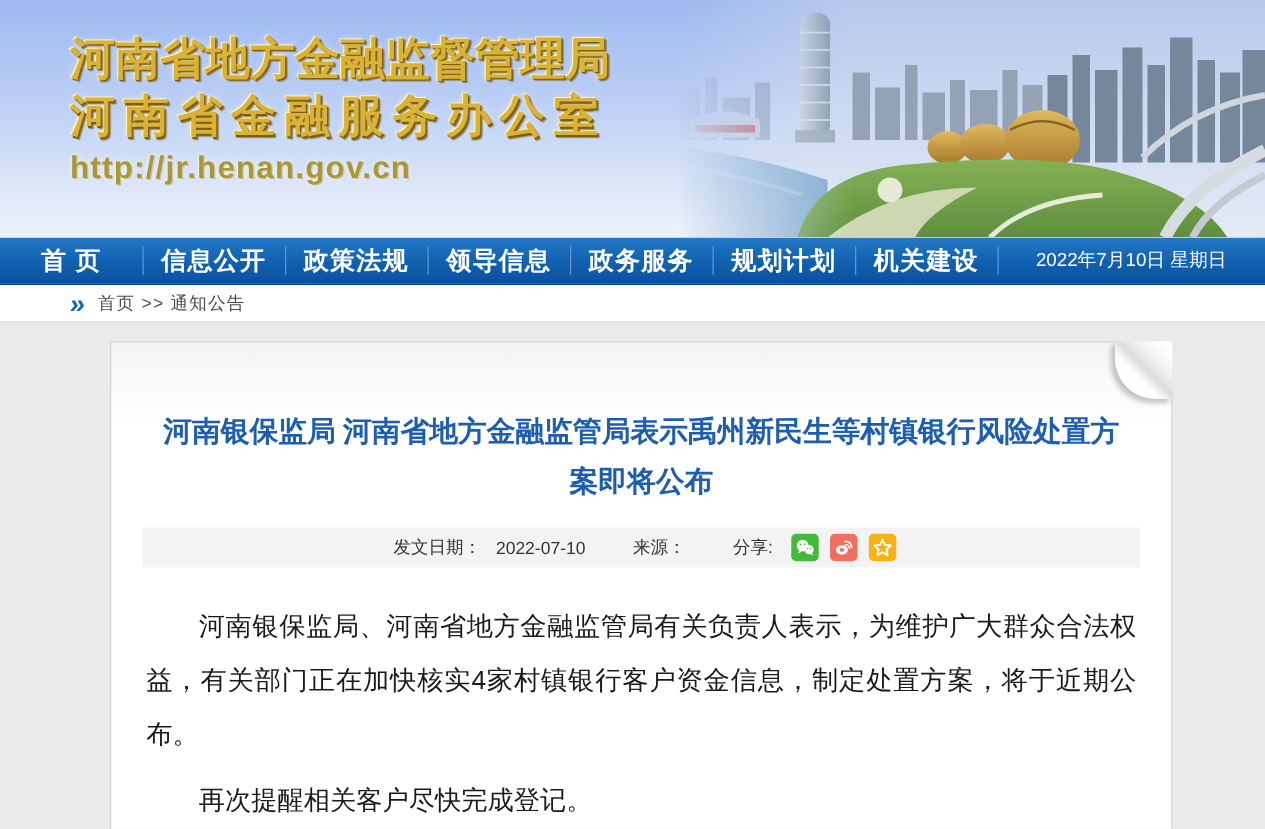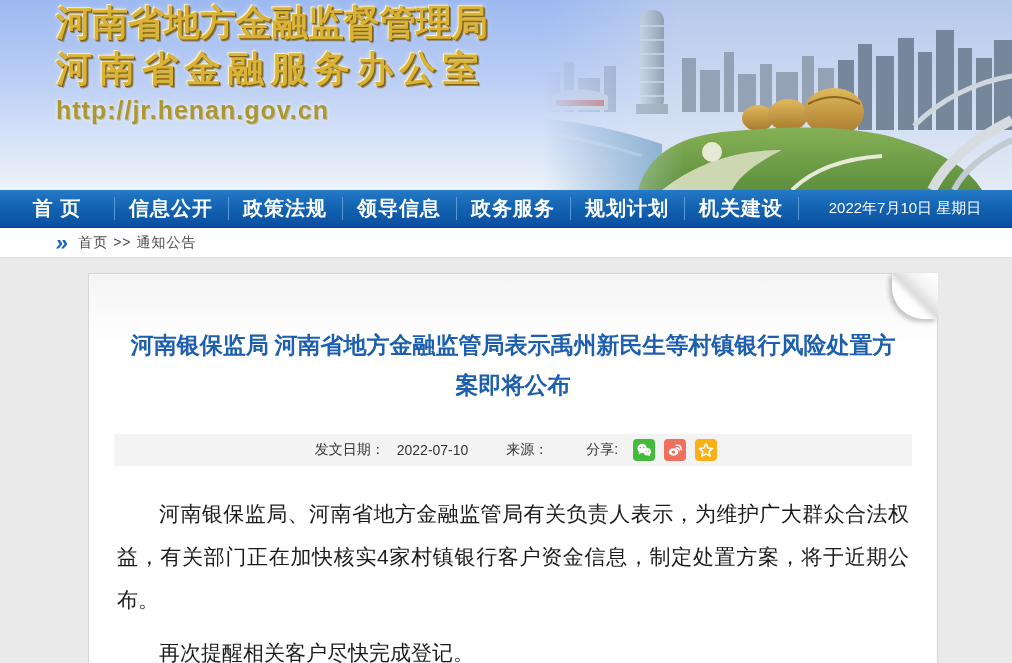--- a/index.html
+++ b/index.html
@@ -5,21 +5,21 @@
   * { margin:0; padding:0; box-sizing:border-box; }
   html,body { width:1012px; height:663px; overflow:hidden; background:#eaeaea;
               font-family:"Liberation Sans", sans-serif; }
 
   
   .banner { position:relative; width:1012px; height:190px; overflow:hidden;
             background:linear-gradient(180deg,#9db9f1 0%,#b9cdf4 40%,#d9e4f8 75%,#eef3fb 100%); }
   .city-art { position:absolute; top:0; right:0; width:470px; height:190px;
               -webkit-mask-image:linear-gradient(to right, transparent 0, #000 30%);
               mask-image:linear-gradient(to right, transparent 0, #000 30%); }
-  .banner-text { position:absolute; left:56px; top:0; }
+  .banner-text { position:absolute; left:56px; top:24px; }
   .gold-line { font-family:"Liberation Serif", serif; font-weight:bold; color:#d9b236;
                text-shadow:1px 1px 0 #7d5e10, 2px 2px 1px rgba(104,78,10,.65),
                            -1px -1px 0 #fdf2bc, 0 0 6px rgba(255,255,255,.55);
                white-space:nowrap; }
   .gold-line1 { font-size:36px; letter-spacing:0px; line-height:46px; }
   .gold-line2 { font-size:36px; letter-spacing:7px; line-height:46px; }
   .gold-url   { font-family:"Liberation Sans", sans-serif; font-weight:bold; font-size:25px;
                 color:#ab9733; letter-spacing:1px; margin-top:4px;
                 text-shadow:0 0 4px rgba(255,255,255,.9), 1px 1px 0 rgba(125,100,20,.4); }
 
@@ -51,21 +51,21 @@
           border:1px solid #d6d6d6; border-bottom:none; }
   .curl { position:absolute; top:-1px; right:-1px; width:46px; height:46px; }
   .curl .corner-bg { position:absolute; top:0; right:0; width:0; height:0;
           border-top:46px solid #eaeaea; border-left:46px solid transparent; }
   .curl .fold { position:absolute; top:0; right:0; width:46px; height:46px;
           background:linear-gradient(225deg,#ffffff 8%,#f3f3f3 30%,#dcdcdc 48%,#fdfdfd 60%,#ffffff 75%);
           border-bottom-left-radius:70% 70%;
           box-shadow:-3px 3px 4px rgba(0,0,0,.22); }
 
   .article-title { font-family:"Liberation Serif", serif; color:#1d5fae; font-weight:bold;
-          font-size:23px; line-height:40px; text-align:center; margin:52px 40px 28px; }
+          font-size:23px; line-height:40px; text-align:center; margin:52px 40px 16px; }
   .meta-bar { margin:0 25px; height:32px; background:#f3f3f3; display:flex;
           align-items:center; justify-content:center; color:#333; font-size:14px; }
   .meta-bar .m { margin:0 6px; }
   .meta-gap { width:26px; }
   .share-icon { width:22px; height:22px; border-radius:4px; margin-left:9px;
           display:inline-flex; align-items:center; justify-content:center; cursor:pointer; }
   .share-icon svg { display:block; }
 
   .article-body { padding:26px 28px 0; }
   .article-body p { font-family:Liberation Sans, sans-serif; font-size:21px; color:#1a1a1a;

